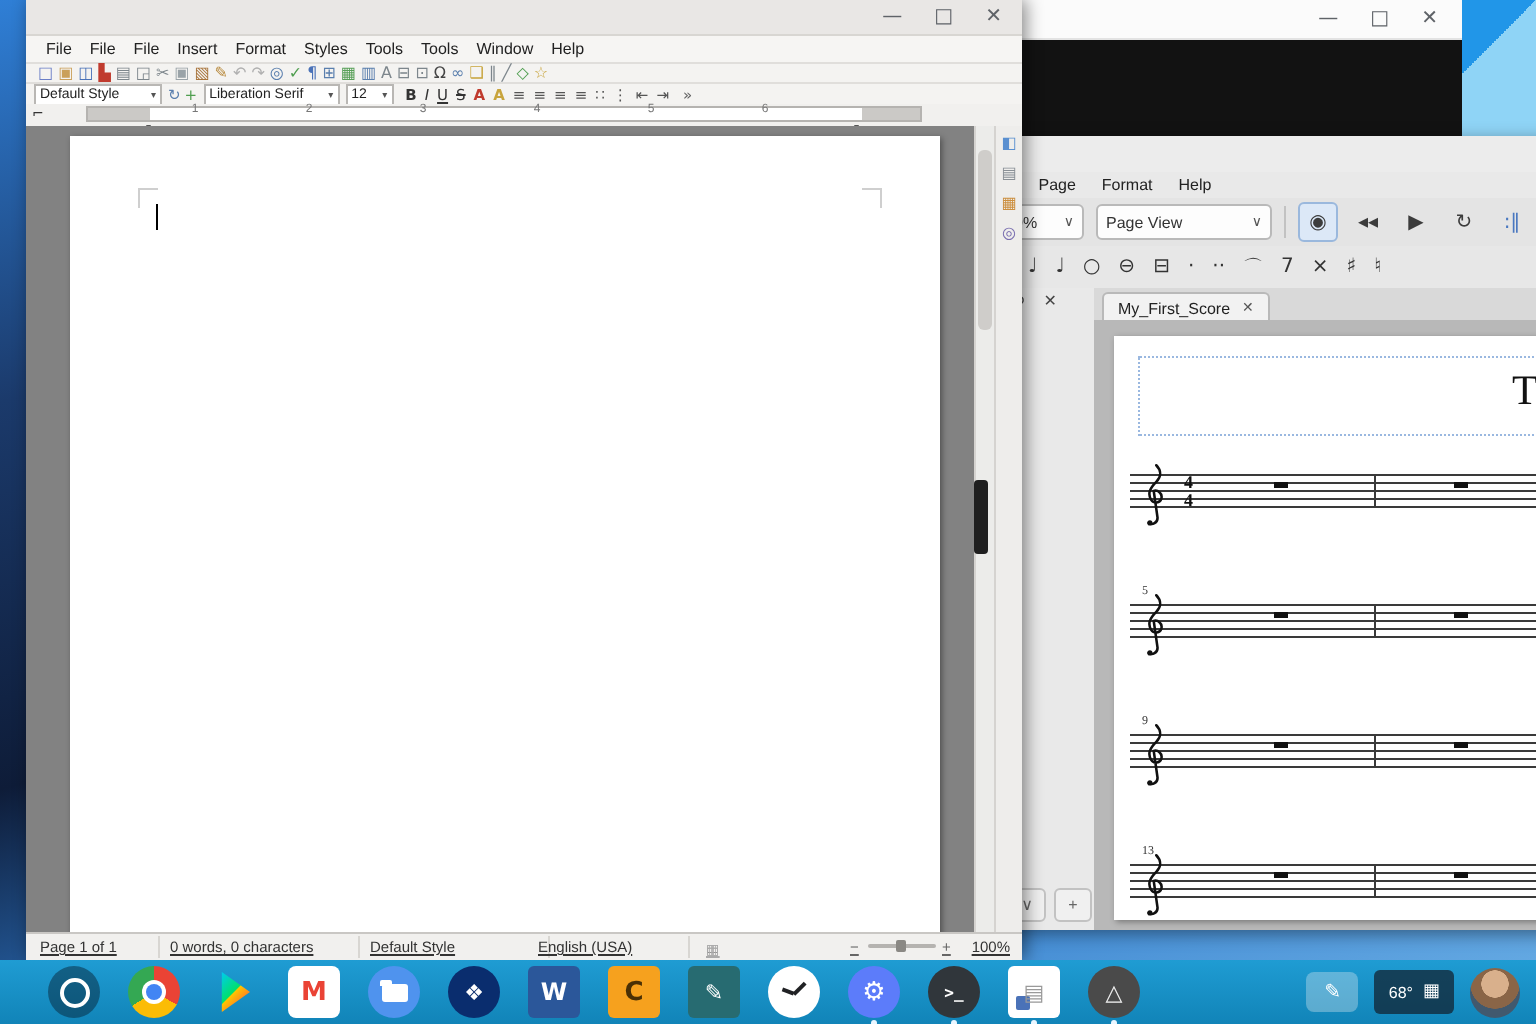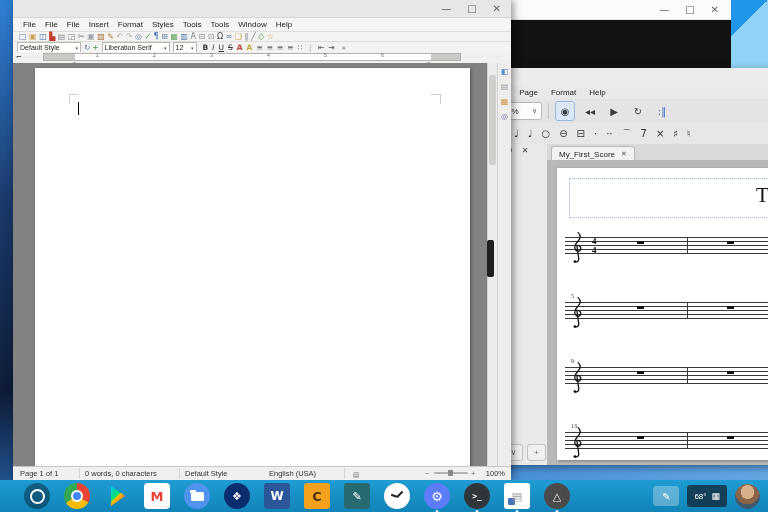--- a/index.html
+++ b/index.html
@@ -96,21 +96,21 @@
   #corner-tr{left:396px;top:26px;border-top-width:1px;border-right-width:1px;}
   #caret{left:43px;top:34px;width:1px;height:13px;background:#000;}
   #lo-vscroll{right:14px;top:63px;width:9px;bottom:13px;background:#ececea;border-left:1px solid #d5d3d0;}
   #lo-vthumb{left:1px;top:12px;width:7px;height:90px;background:#cfcdca;border-radius:3px;}
   #sidebar-grip{right:17px;top:240px;width:7px;height:37px;background:#1f1f1f;border-radius:2px;z-index:4;}
   #lo-sidebar{right:0;top:63px;width:14px;bottom:13px;background:#eeedeb;border-left:1px solid #d5d3d0;
     display:flex;flex-direction:column;align-items:center;gap:6px;padding-top:4px;box-sizing:border-box;}
   .sbi{font-size:8px;line-height:9px;font-family:"DejaVu Sans",sans-serif;}
   #lo-status{left:0;bottom:0;right:0;height:13px;background:#f1f0ee;border-top:1px solid #c9c7c4;
     font-size:7.5px;color:#333;}
-  #lo-status span{position:absolute;top:2px;}
+  #lo-status span{position:absolute;top:2px;text-decoration:underline;}
   .st-sep{position:absolute;top:1px;width:1px;height:11px;background:#d8d6d2;}
   #zoom-slider{position:absolute;left:421px;top:5px;width:34px;height:2px;background:#b5b3b0;border-radius:1px;}
   #zoom-thumb{position:absolute;left:14px;top:-2px;width:5px;height:6px;background:#8a8884;border-radius:1px;}
 
   
   #shelf{left:0;bottom:0;right:0;height:32px;z-index:5;background:linear-gradient(#1f9cd3,#1184b8);
     display:flex;align-items:center;}
   #shelf-apps{display:flex;gap:14px;padding-left:24px;align-items:center;}
   .app-slot{position:relative;width:26px;height:26px;}
   .app{width:26px;height:26px;display:flex;align-items:center;justify-content:center;position:relative;}
@@ -186,20 +186,24 @@
   <span>Page</span>
       <span>Format</span>
       <span>Help</span>
     </div>
 
   <div id="ms-playbar" class="abs">
     <div class="ms-combo" style="width:30px">
       <span>0%</span>
       <span class="arr">∨</span>
     </div>
+    <div class="ms-combo" style="width:78px">
+      <span>Page View</span>
+      <span class="arr">∨</span>
+    </div>
     <div class="vsep"></div>
     <div style="display:flex;align-items:center;gap:6px">
       <span class="pbtn ico pb-boxed">◉</span>
         <span class="pbtn ico">◂◂</span>
         <span class="pbtn ico">▶</span>
         <span class="pbtn ico">↻</span>
         <span class="pbtn ico pb-blue">:‖</span>
     </div>
   </div>
 

